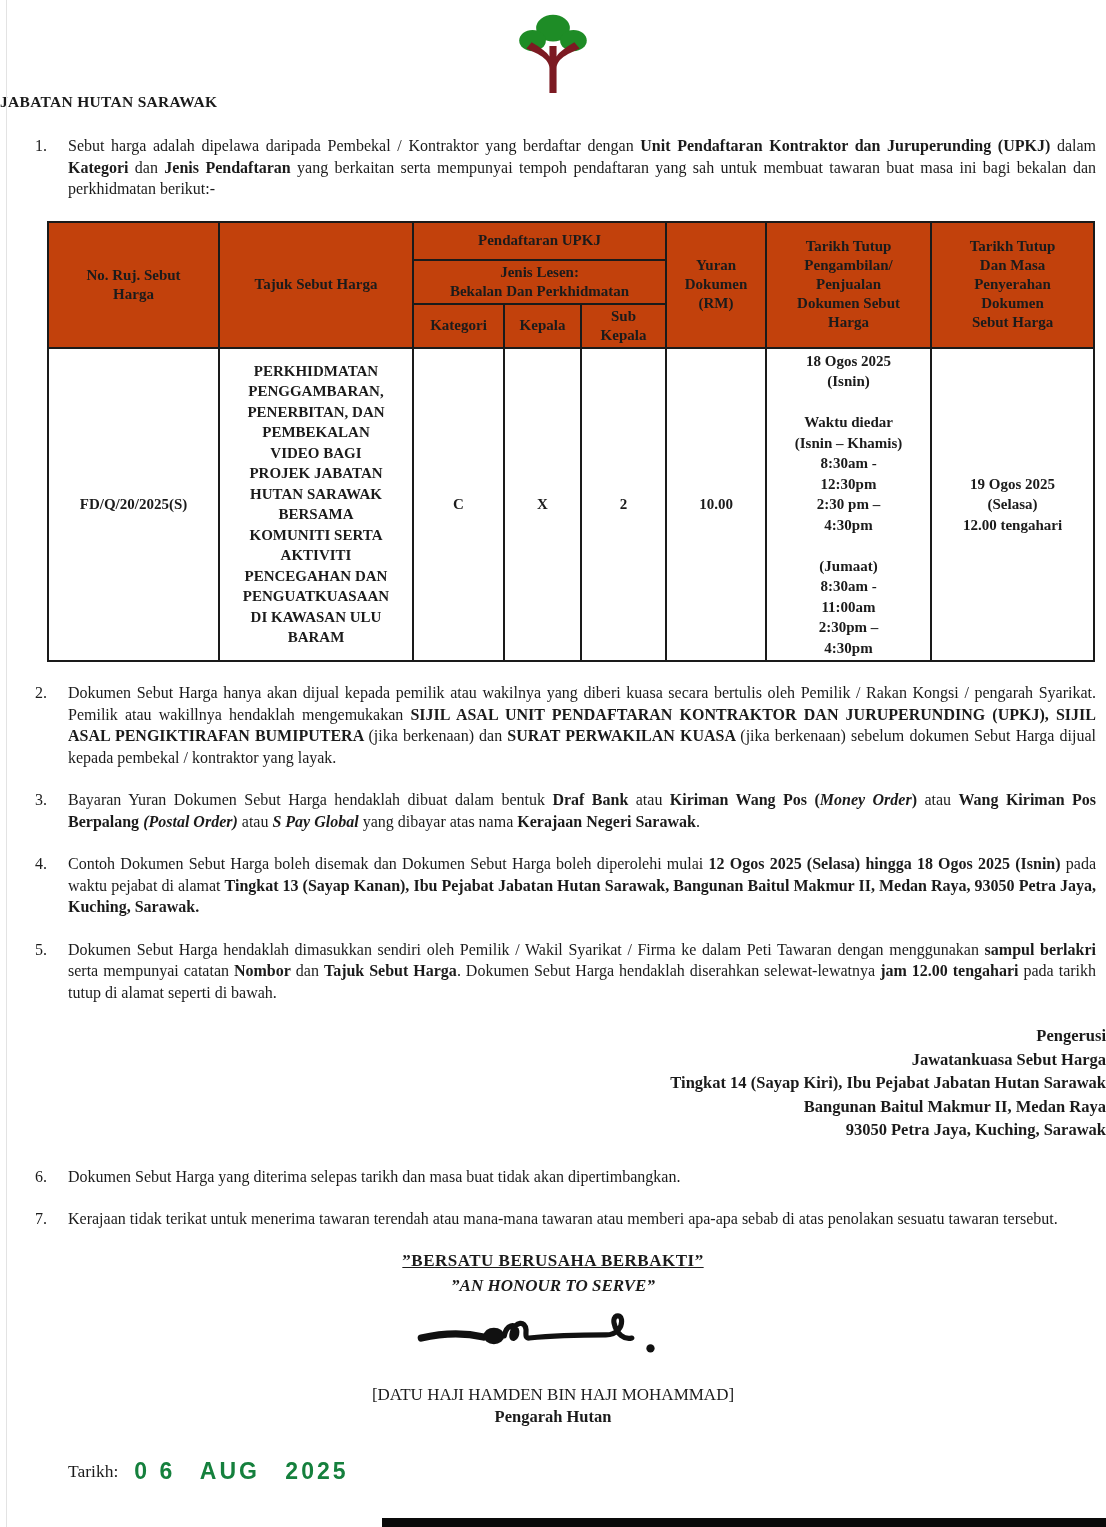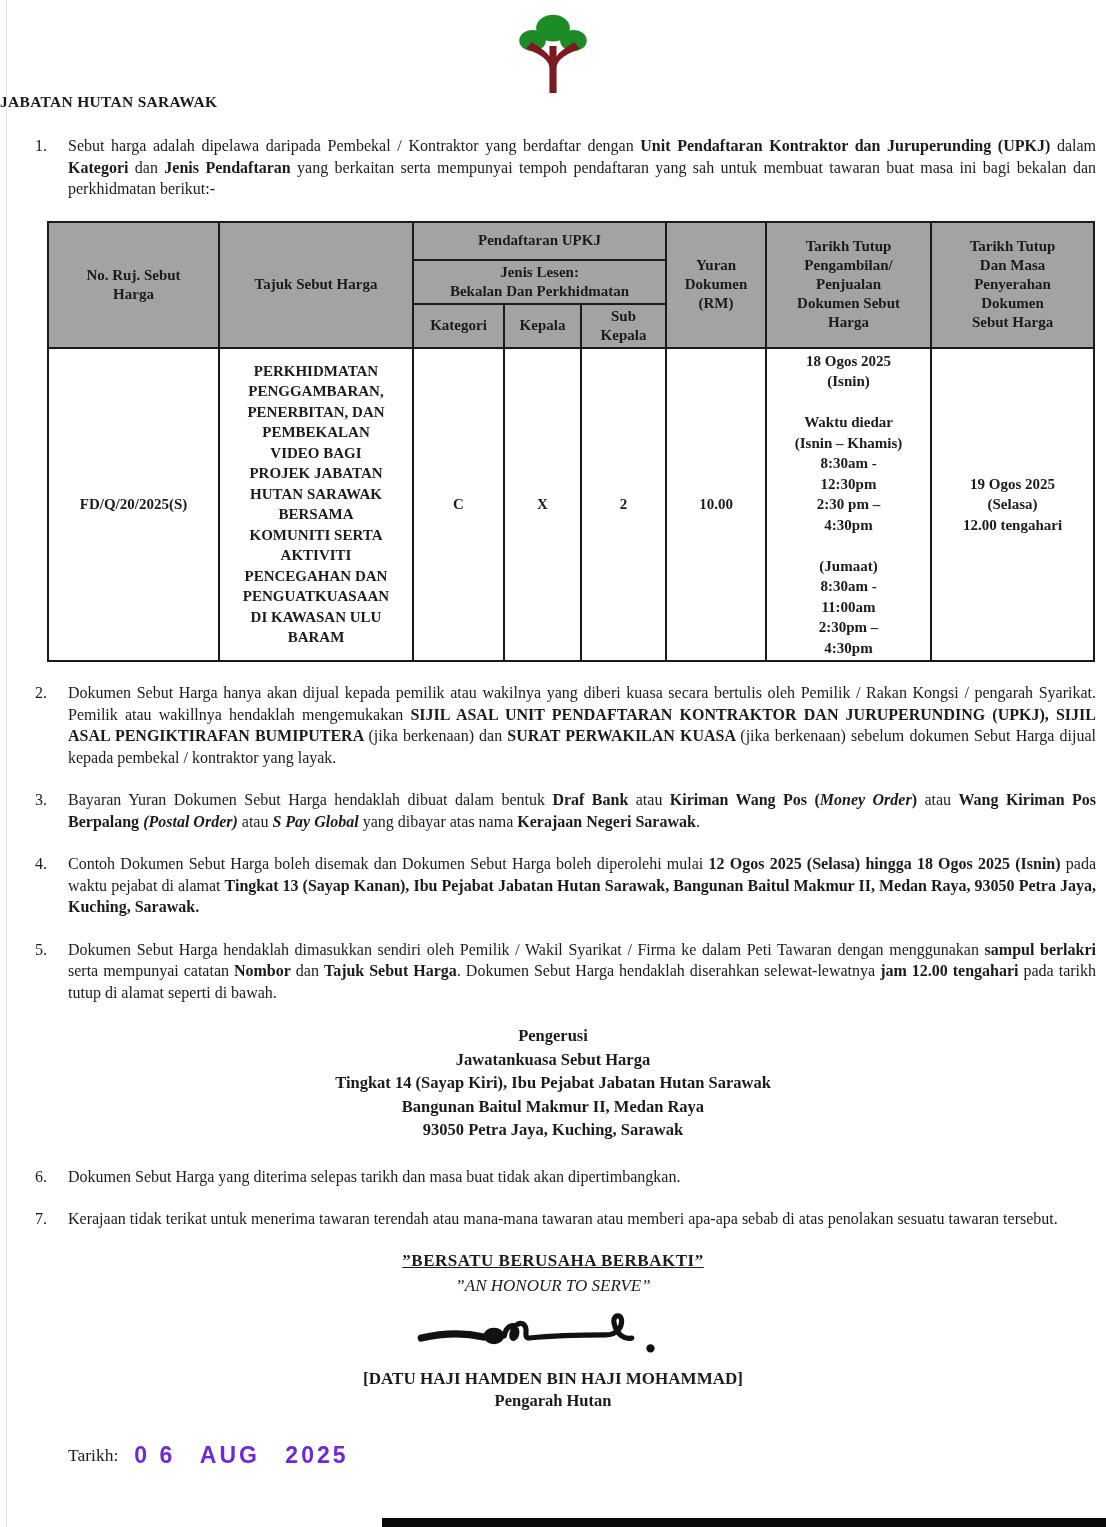--- a/index.html
+++ b/index.html
@@ -19,39 +19,39 @@
   .org-title,.doc-title{font-weight:bold;font-size:15.5px;line-height:18px;letter-spacing:.3px;}
 
   .content{padding:24px 10px 0 35px;}
   .item{display:flex;margin-bottom:21px;}
   .item .num{width:33px;flex:0 0 33px;font-size:16px;line-height:21.5px;}
   .item .body{flex:1;font-size:16px;line-height:21.5px;text-align:justify;margin:0;}
 
   .tender-table{border-collapse:collapse;table-layout:fixed;width:1046px;margin:12px 0 20px 12px;}
   .tender-table td{border:2px solid #1a1a1a;text-align:center;vertical-align:middle;
     padding:2px 4px;font-weight:bold;font-size:15px;overflow:hidden;}
-  .tender-table tr.hdr td{background:#a3a3a3;line-height:19px;}
+  .tender-table tr.hdr td{background:#c2410c;line-height:19px;}
   .tender-table tr.body-row td{background:#ffffff;line-height:20.5px;}
   .tr-h1{height:38px}.tr-h2{height:40px}.tr-h3{height:40px}
   .tr-body{height:290px}
 
-  .address{text-align:center;font-weight:bold;font-size:16.5px;line-height:23.5px;margin:6px 0 24px 0;}
+  .address{text-align:right;font-weight:bold;font-size:16.5px;line-height:23.5px;margin:6px 0 24px 0;}
 
   .motto{text-align:center;margin-top:14px;}
   .motto-line1{font-weight:bold;font-size:17px;letter-spacing:.5px;text-decoration:underline;}
-  .motto-line2{font-weight:normal;font-style:italic;font-size:17px;margin-top:5px;}
+  .motto-line2{font-weight:bold;font-style:italic;font-size:17px;margin-top:5px;}
 
   .signature-block{text-align:center;margin-top:10px;}
   .signature-svg{display:block;margin:0 auto;}
-  .signatory-name{font-weight:bold;font-size:17px;line-height:22px;}
+  .signatory-name{font-weight:normal;font-size:17px;line-height:22px;margin-top:16px;}
   .signatory-role,.signatory-org{font-weight:bold;font-size:16.5px;line-height:22px;font-family:Liberation Serif, serif;}
 
   .date-row{display:flex;align-items:center;margin:30px 0 0 68px;}
   .date-label{font-size:17.5px;}
-  .stamp{color:#6d28d9;font-family:"Liberation Sans",sans-serif;font-weight:bold;
+  .stamp{color:#15803d;font-family:"Liberation Sans",sans-serif;font-weight:bold;
     font-size:23px;margin-left:16px;letter-spacing:3px;}
   .stamp span{margin-right:16px;}
   .stamp span:last-child{margin-right:0;}
 </style>
 </head>
 <body>
 
 <div class="scan-edge-left"></div>
 
 <div class="header">

